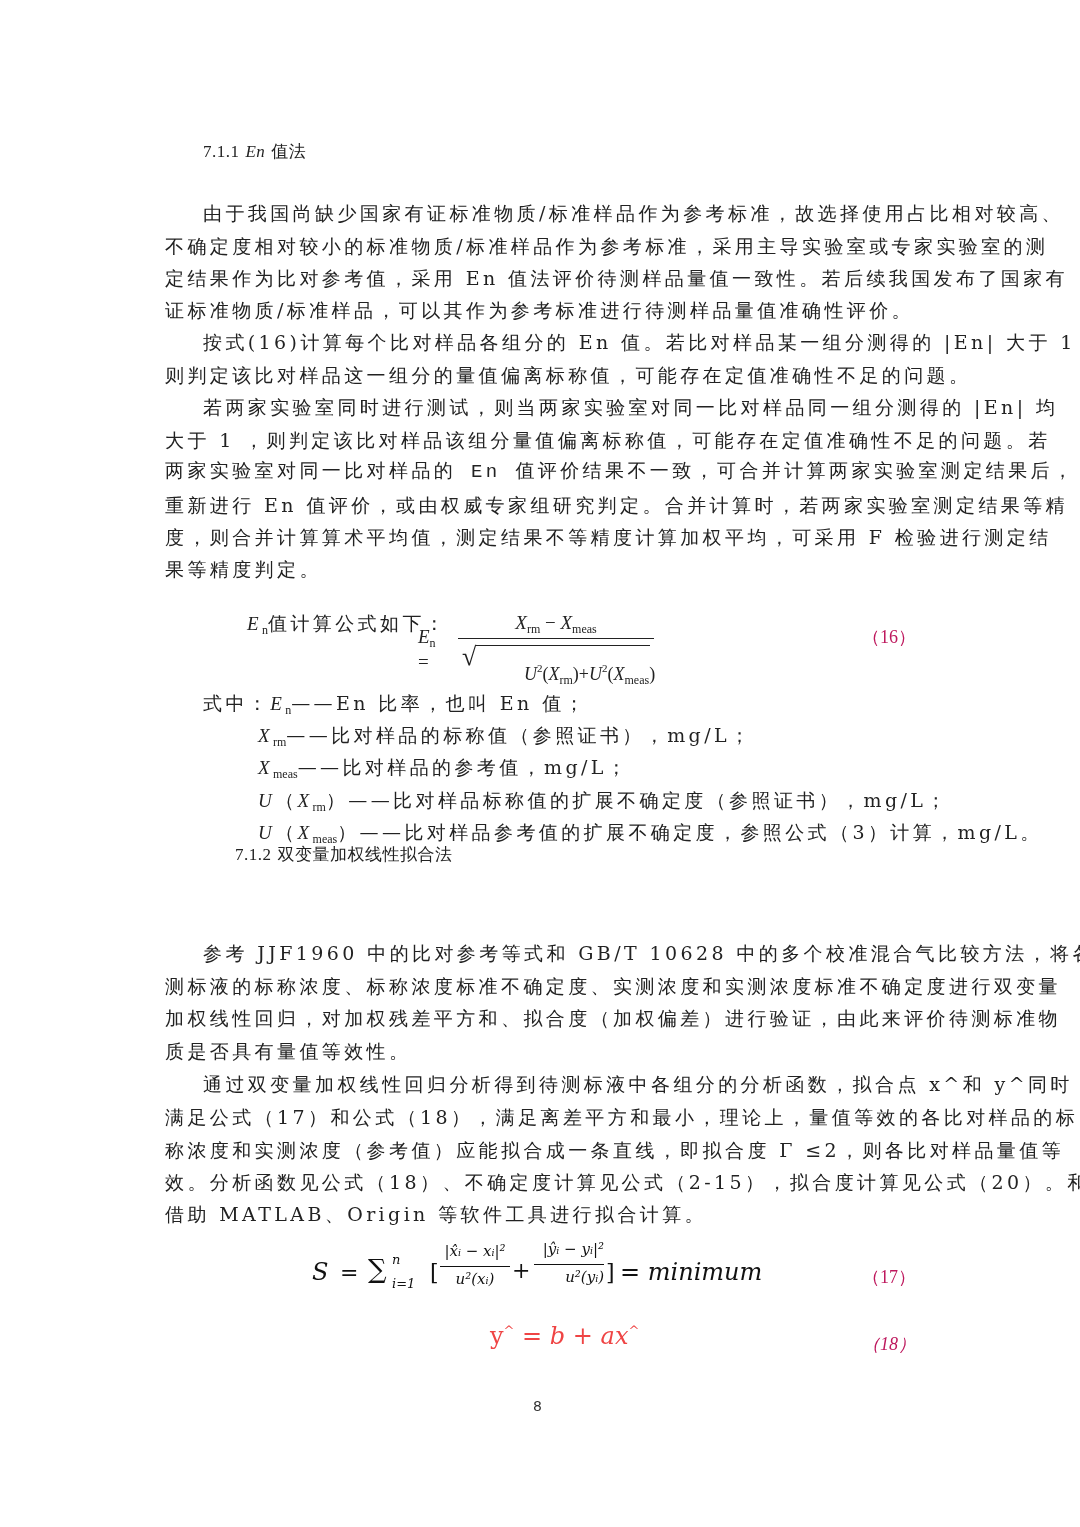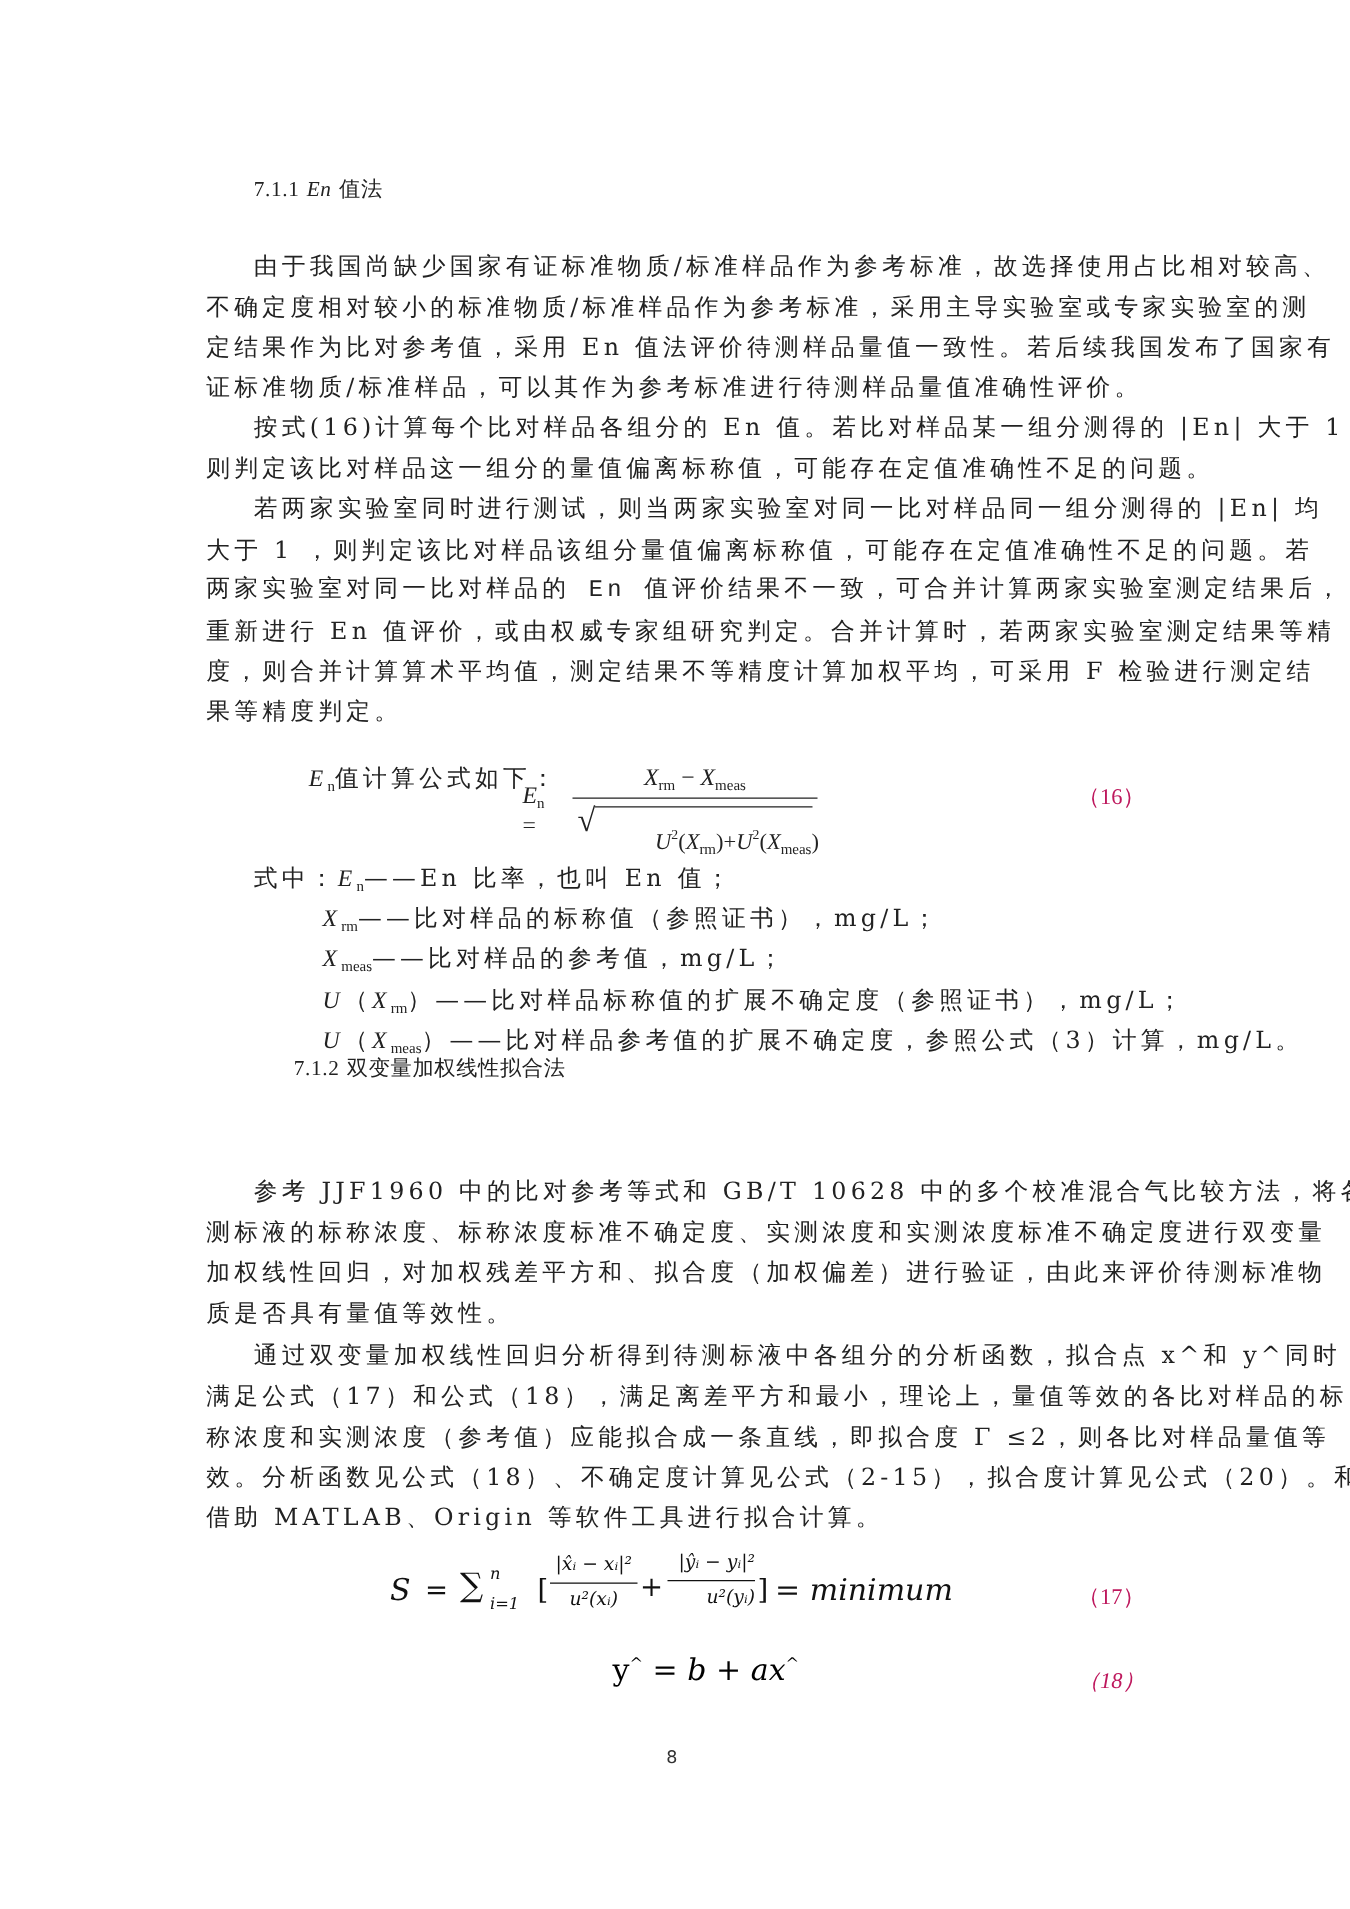--- a/index.html
+++ b/index.html
@@ -30,21 +30,21 @@
   .f16 .radin { position: absolute; left: 20px; top: 20px; font-size: 18px; margin-left: 46px; }
 
   
   .f17 { position: absolute; left: 312px; top: 1240px; font-family: "DejaVu Serif", serif; color: #111; }
   .f17 .big { font-size: 24px; font-style: italic; }
   .f17 .frac { position: absolute; text-align: center; font-size: 15px; }
   .f17 .frac .n { position: absolute; left: 0; right: 0; top: 0; font-style: italic; }
   .f17 .frac .b { position: absolute; left: 0; right: 0; top: 24px; height: 1px; background: #111; }
   .f17 .frac .d { position: absolute; left: 0; right: 0; top: 28px; font-style: italic; }
 
-  .f18 { position: absolute; left: 490px; top: 1322px; font-family: "DejaVu Serif", serif; font-size: 24px; color: #000000; }
+  .f18 { position: absolute; left: 490px; top: 1322px; font-family: "DejaVu Serif", serif; font-size: 24px; color: #ef4444; }
 
   .pagenum { position: absolute; left: 533px; top: 1398px; font-family: "DejaVu Sans", sans-serif; font-size: 14px; color: #333; }
 </style>
 </head>
 <body>
 
 <div class="page">
 
   <div class="abs heading" style="left:203px; top:140px;">
     <span class="serif">7.1.1</span>

